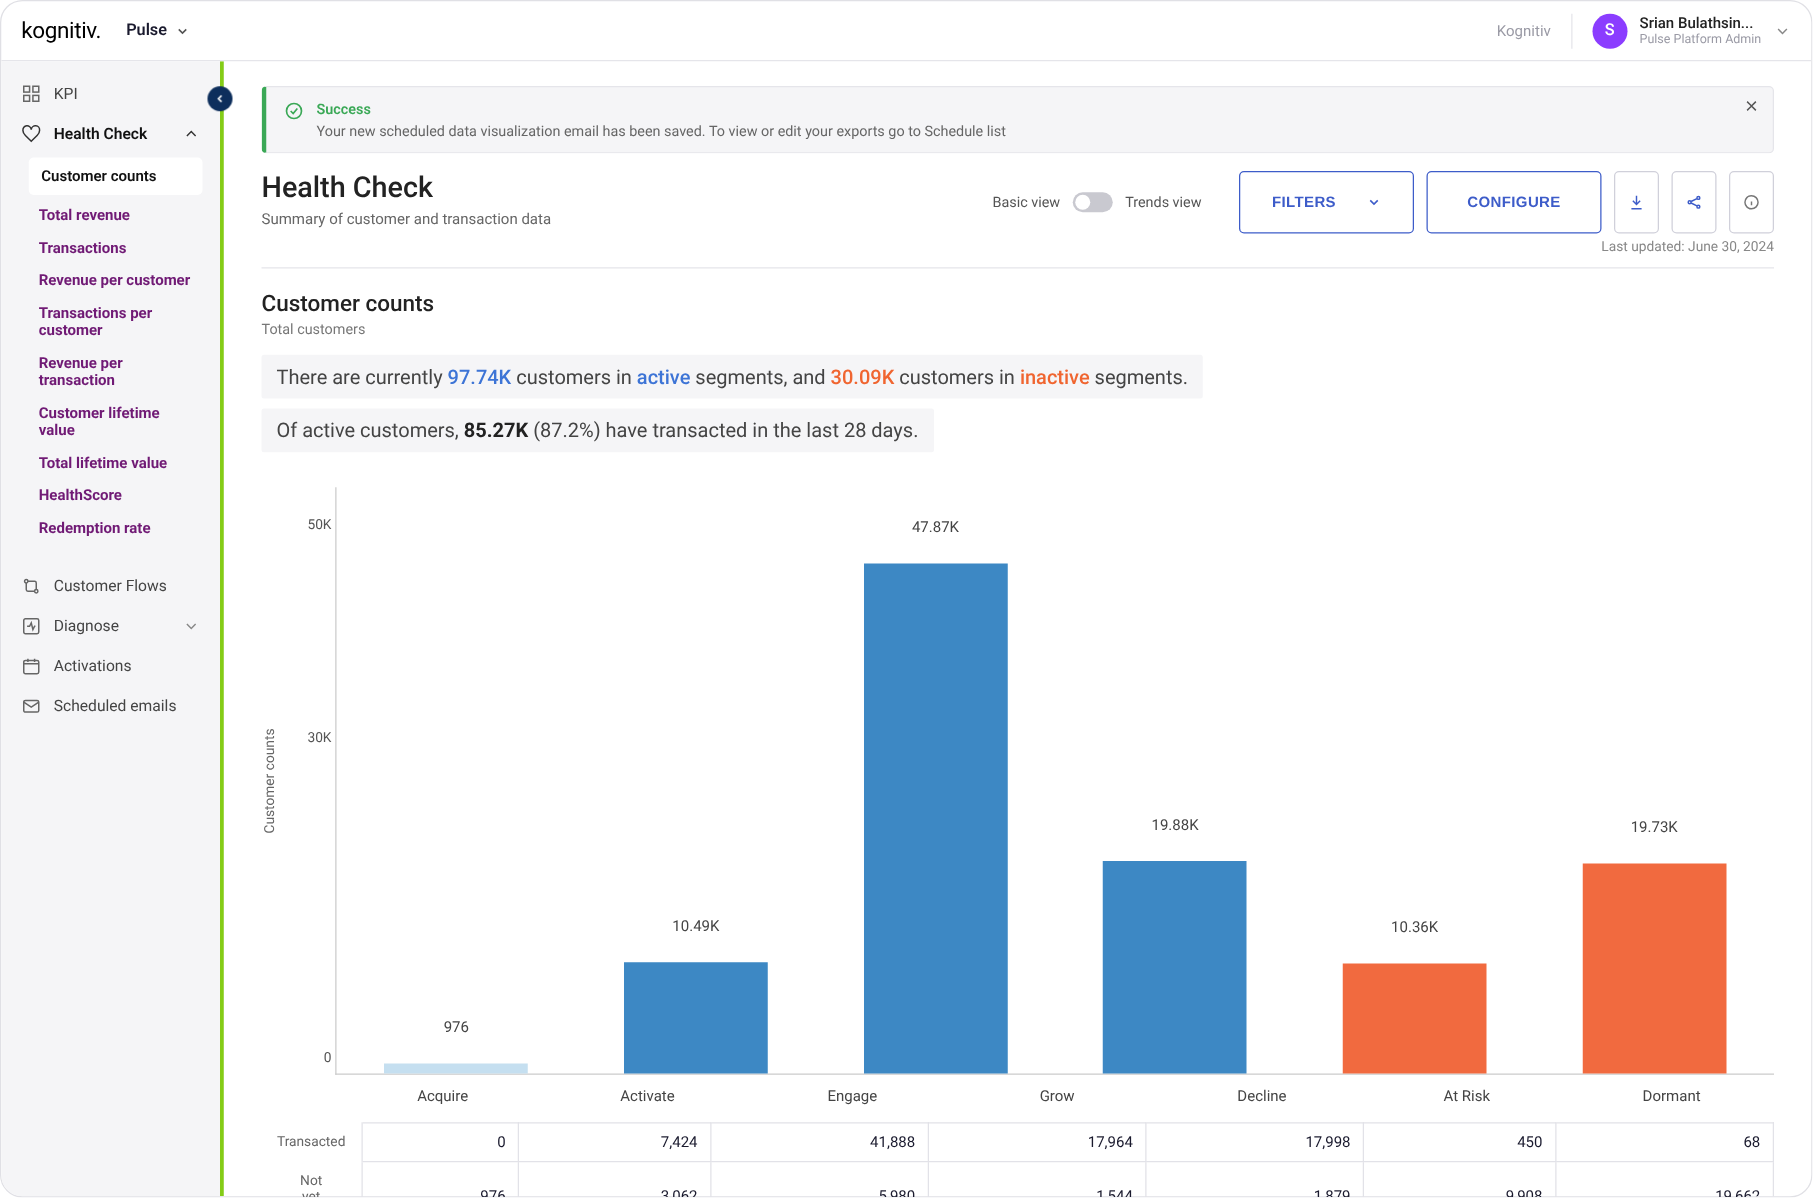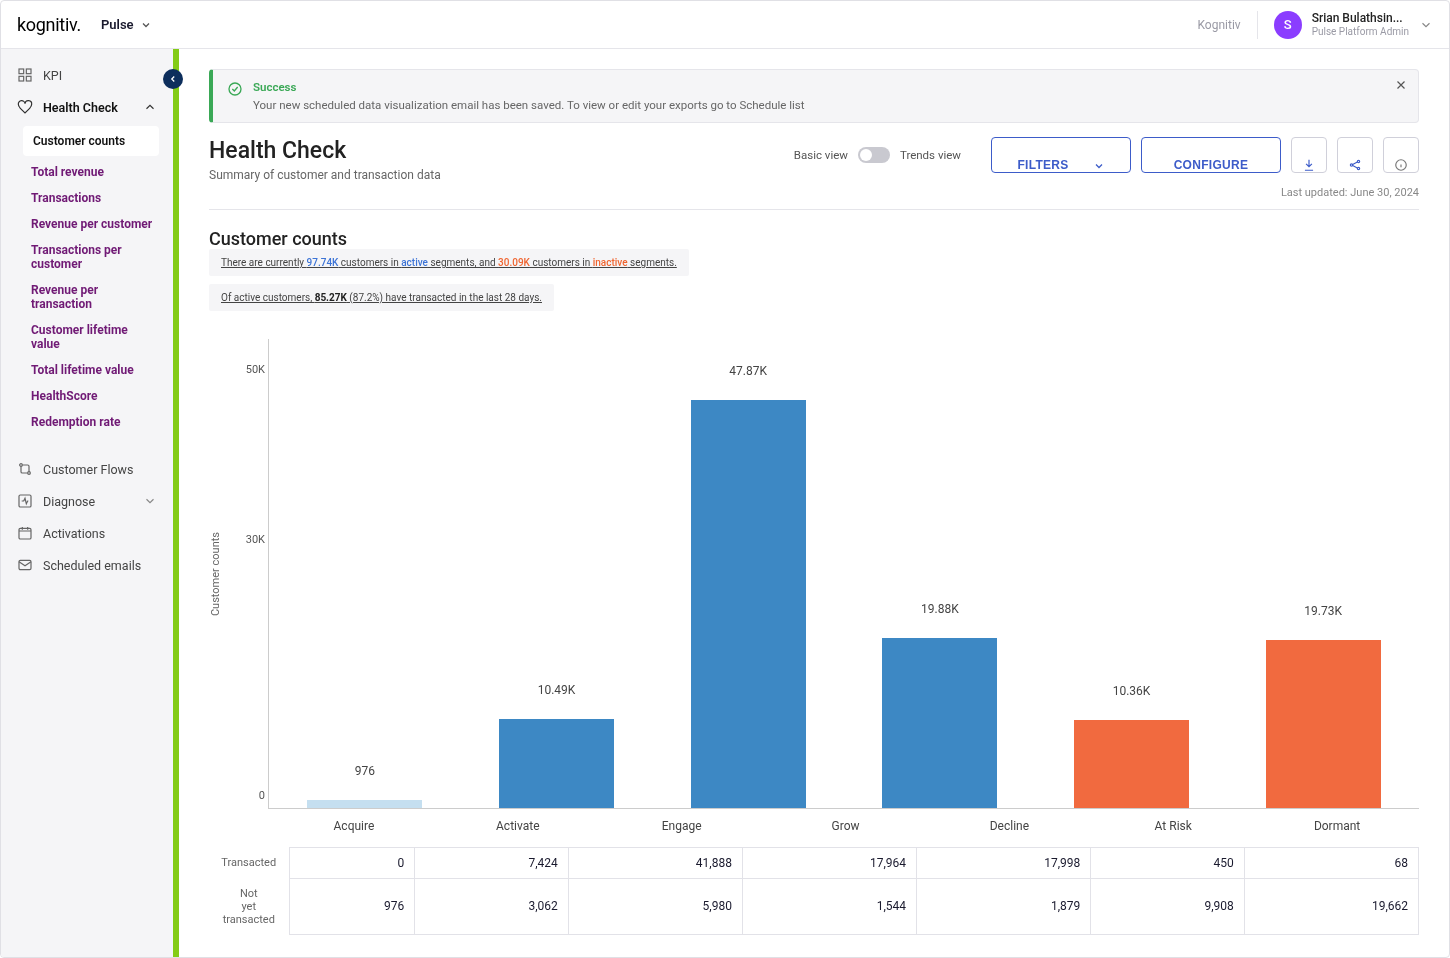--- a/index.html
+++ b/index.html
@@ -1,31 +1,31 @@
 <!DOCTYPE html>
 <html><head>
 <meta charset="utf-8">
 <style>
 * { box-sizing: border-box; margin: 0; padding: 0; }
 body { font-family: -apple-system, BlinkMacSystemFont, "Segoe UI", Roboto, Arial, sans-serif; font-size: 13px; color: #1a1a2e; background: #fff; }
-.app { width: 1450px; height: 958px; border: 1px solid #e0e0e5; border-radius: 4px; overflow: hidden; display: flex; flex-direction: column; position: relative; }
+.app { width: 1450px; height: 958px; border: 1px solid #e0e0e5; border-radius: 18px; overflow: hidden; display: flex; flex-direction: column; position: relative; }
 
 .topbar { height: 48px; border-bottom: 1px solid #e5e5ea; display: flex; align-items: center; padding: 0 16px; }
 .logo { font-size: 18px; font-weight: 400; color: #000; letter-spacing: -0.3px; }
 .pulse-sel { margin-left: 20px; font-weight: 600; display: flex; align-items: center; gap: 6px; cursor: pointer; }
 .spacer { flex: 1; }
 .org-label { color: #9a9aa5; font-size: 12px; margin-right: 16px; }
 .user-box { display: flex; align-items: center; gap: 10px; border-left: 1px solid #e5e5ea; padding-left: 16px; cursor: pointer; }
 .avatar { width: 28px; height: 28px; border-radius: 50%; background: #8b3dff; color: #fff; display: flex; align-items: center; justify-content: center; font-size: 13px; font-weight: 500; }
 .user-meta { display: flex; flex-direction: column; line-height: 1.2; }
 .user-name { font-size: 12px; font-weight: 500; color: #222; }
 .user-role { font-size: 10px; color: #9a9aa5; }
 
 .body { flex: 1; display: flex; overflow: hidden; position: relative; }
-.sidebar { width: 178px; background: #f5f5f7; border-right: 6px solid #84cc16; display: flex; flex-direction: column; position: relative; }
+.sidebar { width: 178px; background: #f5f5f7; border-right: 3px solid #84cc16; display: flex; flex-direction: column; position: relative; }
 .collapse-btn { position: absolute; top: 20px; right: -10px; width: 20px; height: 20px; background: #0d2e5c; border-radius: 50%; display: flex; align-items: center; justify-content: center; cursor: pointer; z-index: 5; }
 .nav { padding: 10px 8px; flex: 1; overflow-y: auto; }
 .nav-item { display: flex; align-items: center; gap: 10px; padding: 8px 8px; font-size: 12.5px; color: #444; cursor: pointer; border-radius: 4px; }
 .nav-item .chev { margin-left: auto; }
 .nav-pill { background: #fff; border-radius: 4px; font-weight: 600; color: #111; font-size: 12px; padding: 8px 10px; margin: 3px 6px 3px 14px; }
 .nav-sub { padding: 6px 10px 6px 22px; font-size: 12px; color: #701a75; cursor: pointer; font-weight: bold; }
 .sidebar-footer { padding: 12px; text-align: center; font-size: 11px; color: #777; border-top: 1px solid #eee; }
 .sidebar-footer .em { font-weight: 600; color: #333; }
 
 .main { flex: 1; overflow-y: auto; padding: 20px 30px 20px 30px; position: relative; }
@@ -37,28 +37,28 @@
 .alert-msg { font-size: 11.5px; color: #666; margin-top: 4px; }
 .alert-close { position: absolute; right: 10px; top: 8px; cursor: pointer; color: #555; font-size: 16px; }
 
 .page-head { display: flex; align-items: flex-start; justify-content: space-between; margin-bottom: 6px; }
 .ph-title { font-size: 23px; font-weight: 500; color: #222; }
 .ph-sub { font-size: 12px; color: #666; margin-top: 4px; }
 .ph-actions { display: flex; align-items: center; gap: 10px; }
 .toggle-wrap { display: flex; align-items: center; gap: 10px; font-size: 11.5px; color: #555; margin-right: 20px; }
 .toggle { width: 32px; height: 16px; background: #c9c9d0; border-radius: 10px; position: relative; cursor: pointer; }
 .toggle::after { content: ""; position: absolute; left: 2px; top: 2px; width: 12px; height: 12px; background: #fff; border-radius: 50%; }
-.btn { display: inline-flex; align-items: flex-end; gap: 24px; height: 36px; padding: 0 14px; border: 1px solid #3d5cc9; color: #3d5cc9; background: #fff; font-size: 12px; font-weight: 700; letter-spacing: 0.3px; border-radius: 4px; cursor: pointer; }
+.btn { display: inline-flex; align-items: center; gap: 24px; height: 50px; padding: 0 14px; border: 1px solid #3d5cc9; color: #3d5cc9; background: #fff; font-size: 12px; font-weight: 700; letter-spacing: 0.3px; border-radius: 4px; cursor: pointer; }
 .icon-btn { width: 36px; padding: 0; justify-content: center; border-color: #d0d0da; color: #555; font-weight: 400; }
 .last-updated { font-size: 11px; color: #888; text-align: right; margin-bottom: 10px; margin-top: -2px; }
 .divider { border-top: 1px solid #e5e5ea; margin: 8px 0 18px; }
 
 .section-title { font-size: 18px; font-weight: 500; color: #222; }
 .section-sub { font-size: 11.5px; color: #777; margin-top: 2px; margin-bottom: 14px; }
-.info-box { background: #f5f5f7; padding: 8px 12px; font-size: 10px; color: #444; display: inline-block; margin-bottom: 8px; border-radius: 2px; text-decoration: underline; }
+.info-box { background: #f5f5f7; padding: 8px 12px; font-size: 16px; color: #444; display: inline-block; margin-bottom: 8px; border-radius: 2px; }
 .info-box .active { color: #3d74d6; font-weight: 500; }
 .info-box .inactive { color: #f06530; font-weight: 500; }
 .info-box strong { font-weight: 700; color: #222; }
 
 .chart-area { margin-top: 20px; position: relative; height: 470px; display: flex; }
 .y-axis-label { writing-mode: vertical-rl; transform: rotate(180deg); font-size: 11px; color: #666; text-align: center; margin-right: 6px; align-self: center; }
 .chart-body { flex: 1; position: relative; border-left: 1px solid #ccc; border-bottom: 1px solid #ccc; margin-left: 40px; }
 .y-tick { position: absolute; left: -40px; width: 36px; text-align: right; font-size: 11px; color: #555; transform: translateY(-50%); }
 .bars { position: absolute; left: 0; right: 0; bottom: 0; top: 0; display: flex; }
 .bar-col { flex: 1; display: flex; flex-direction: column; justify-content: flex-end; align-items: center; position: relative; }
@@ -239,20 +239,21 @@
                 <circle cx="12" cy="12" r="9"></circle>
                 <path d="M12 8h.01M12 11v5"></path>
               </svg>
           </button>
         </div>
       </div>
       <div class="last-updated">Last updated: June 30, 2024</div>
       <div class="divider"></div>
 
       <div class="section-title">Customer counts</div>
+      <div class="section-sub">Total customers</div>
 
       <div>
         <div class="info-box">
           <span>There are currently </span><strong class="active">97.74K</strong><span> customers in </span><span class="active">active</span><span> segments, and </span><strong class="inactive">30.09K</strong><span> customers in </span><span class="inactive">inactive</span><span> segments.</span>
         </div>
       </div>
       <div>
         <div class="info-box">
           <span>Of active customers, </span><strong>85.27K</strong><span> (87.2%) have transacted in the last 28 days.</span>
         </div>

